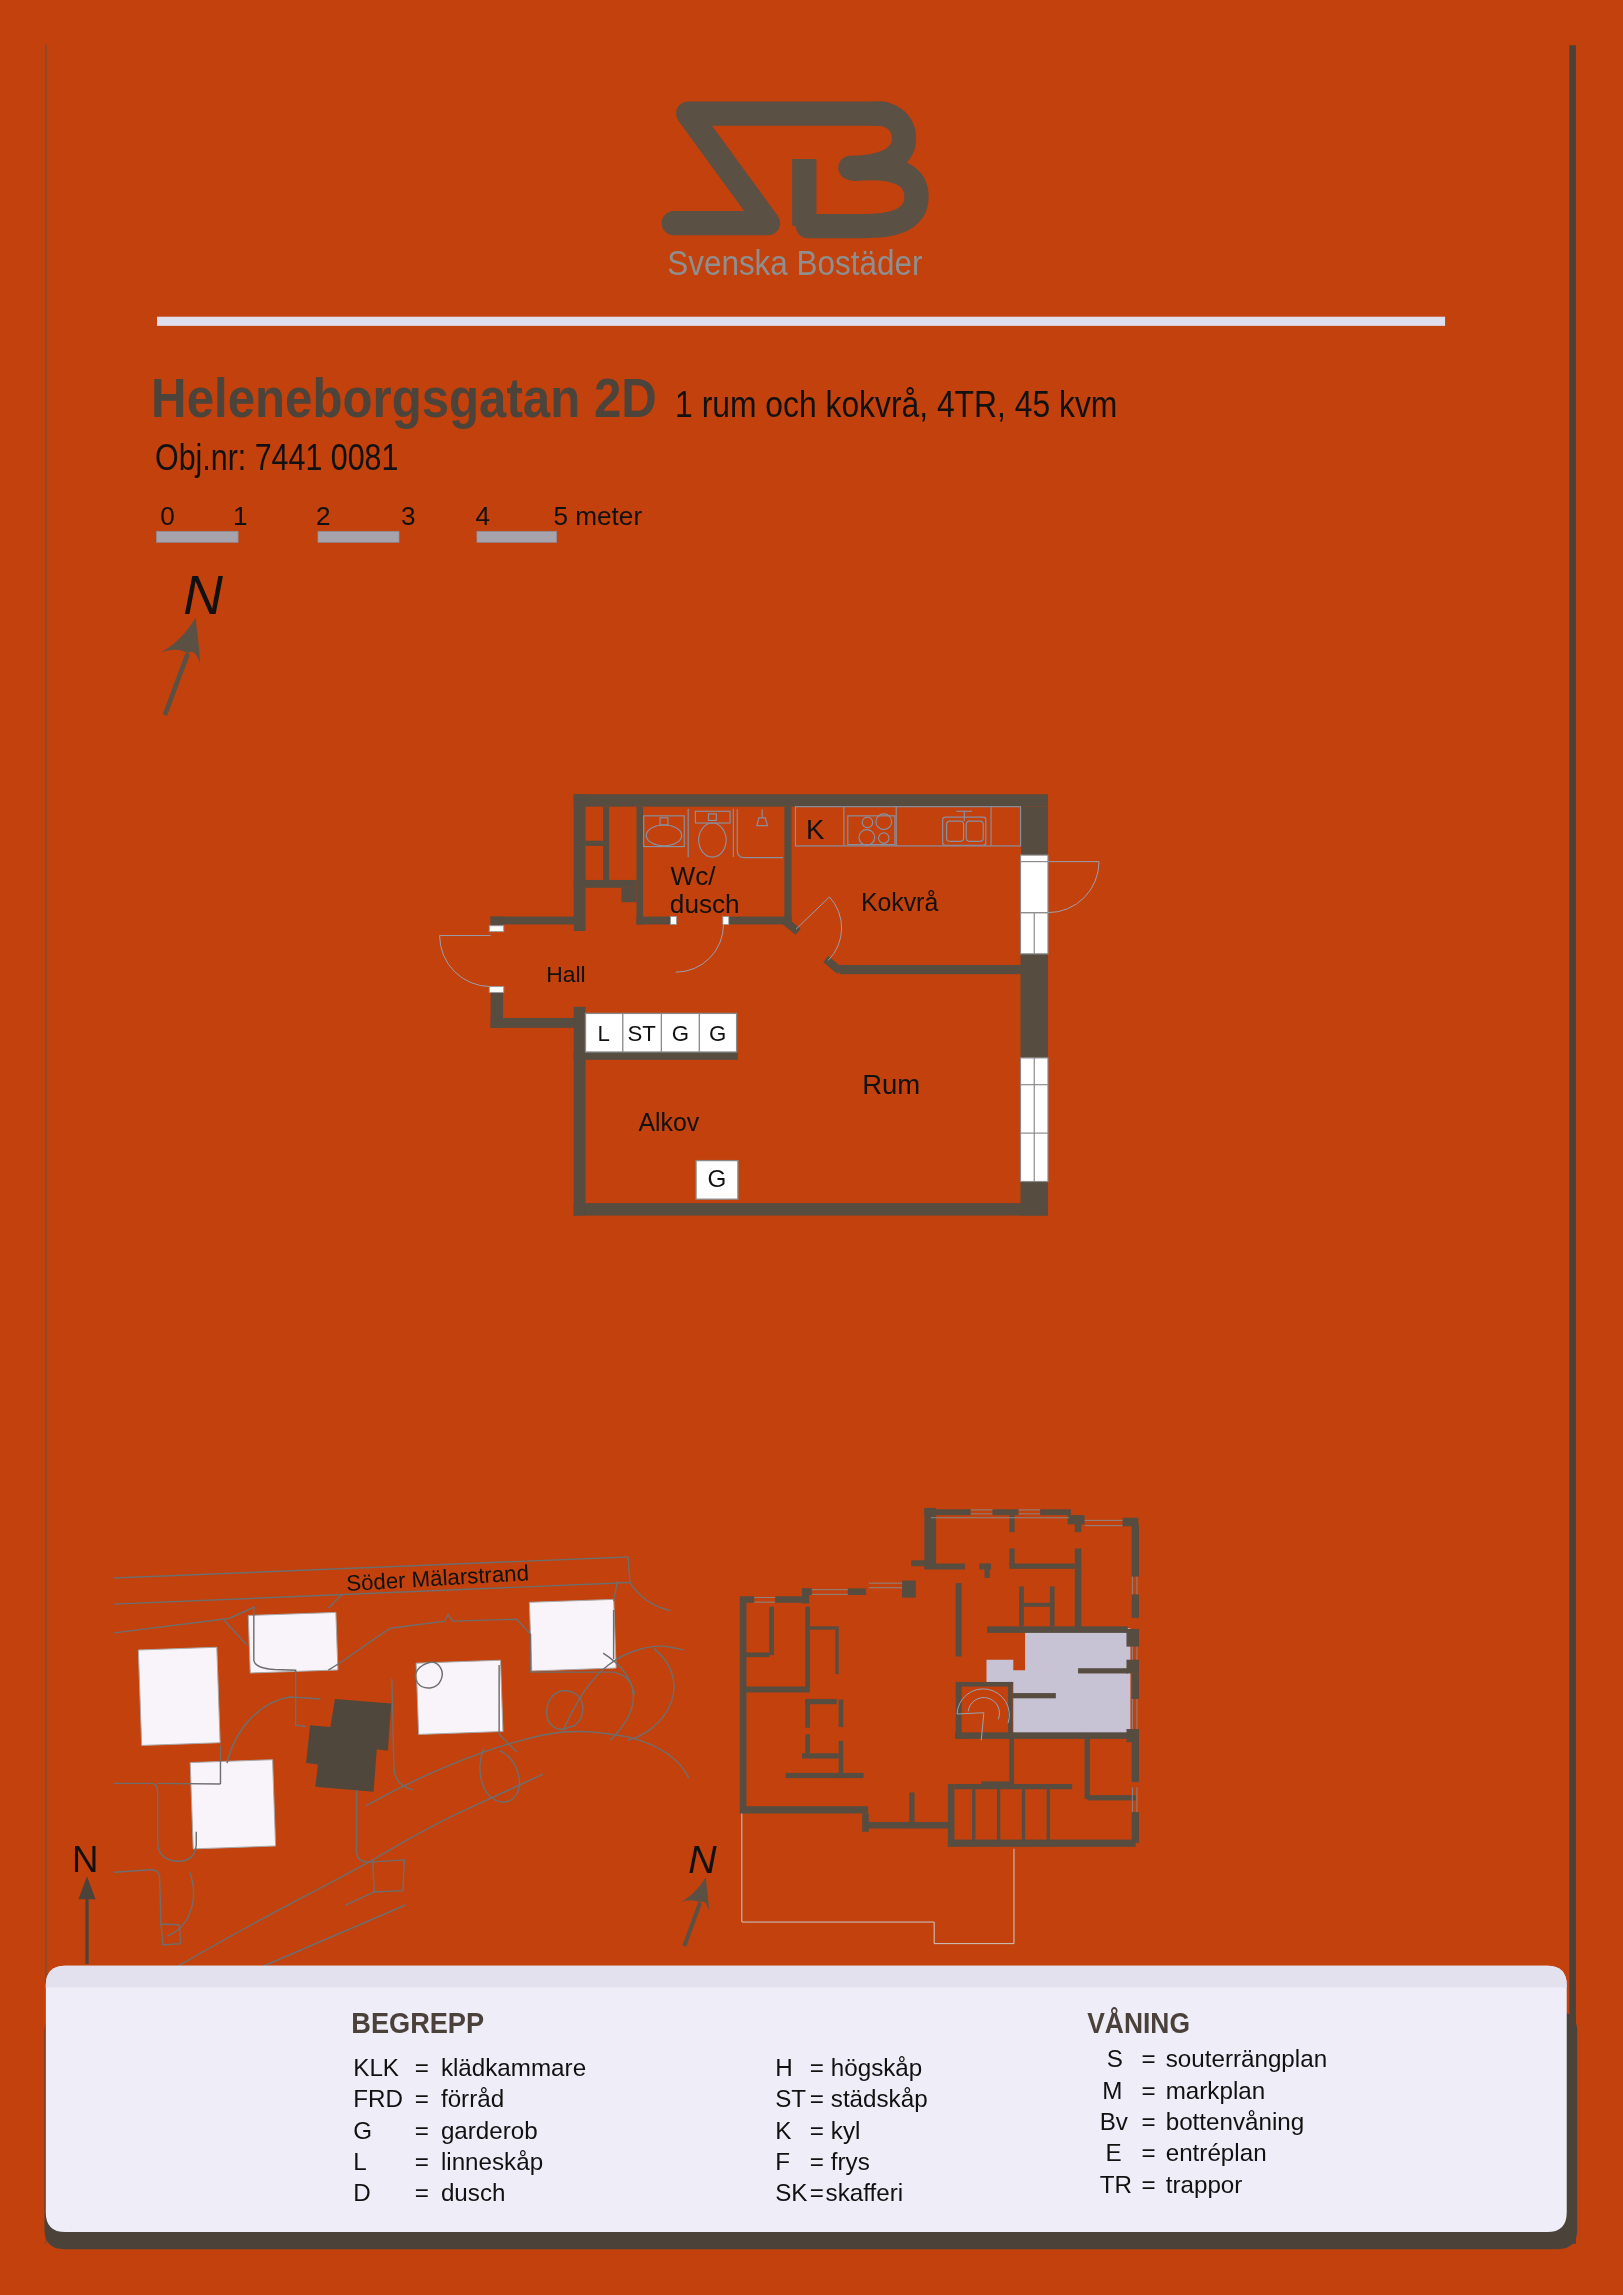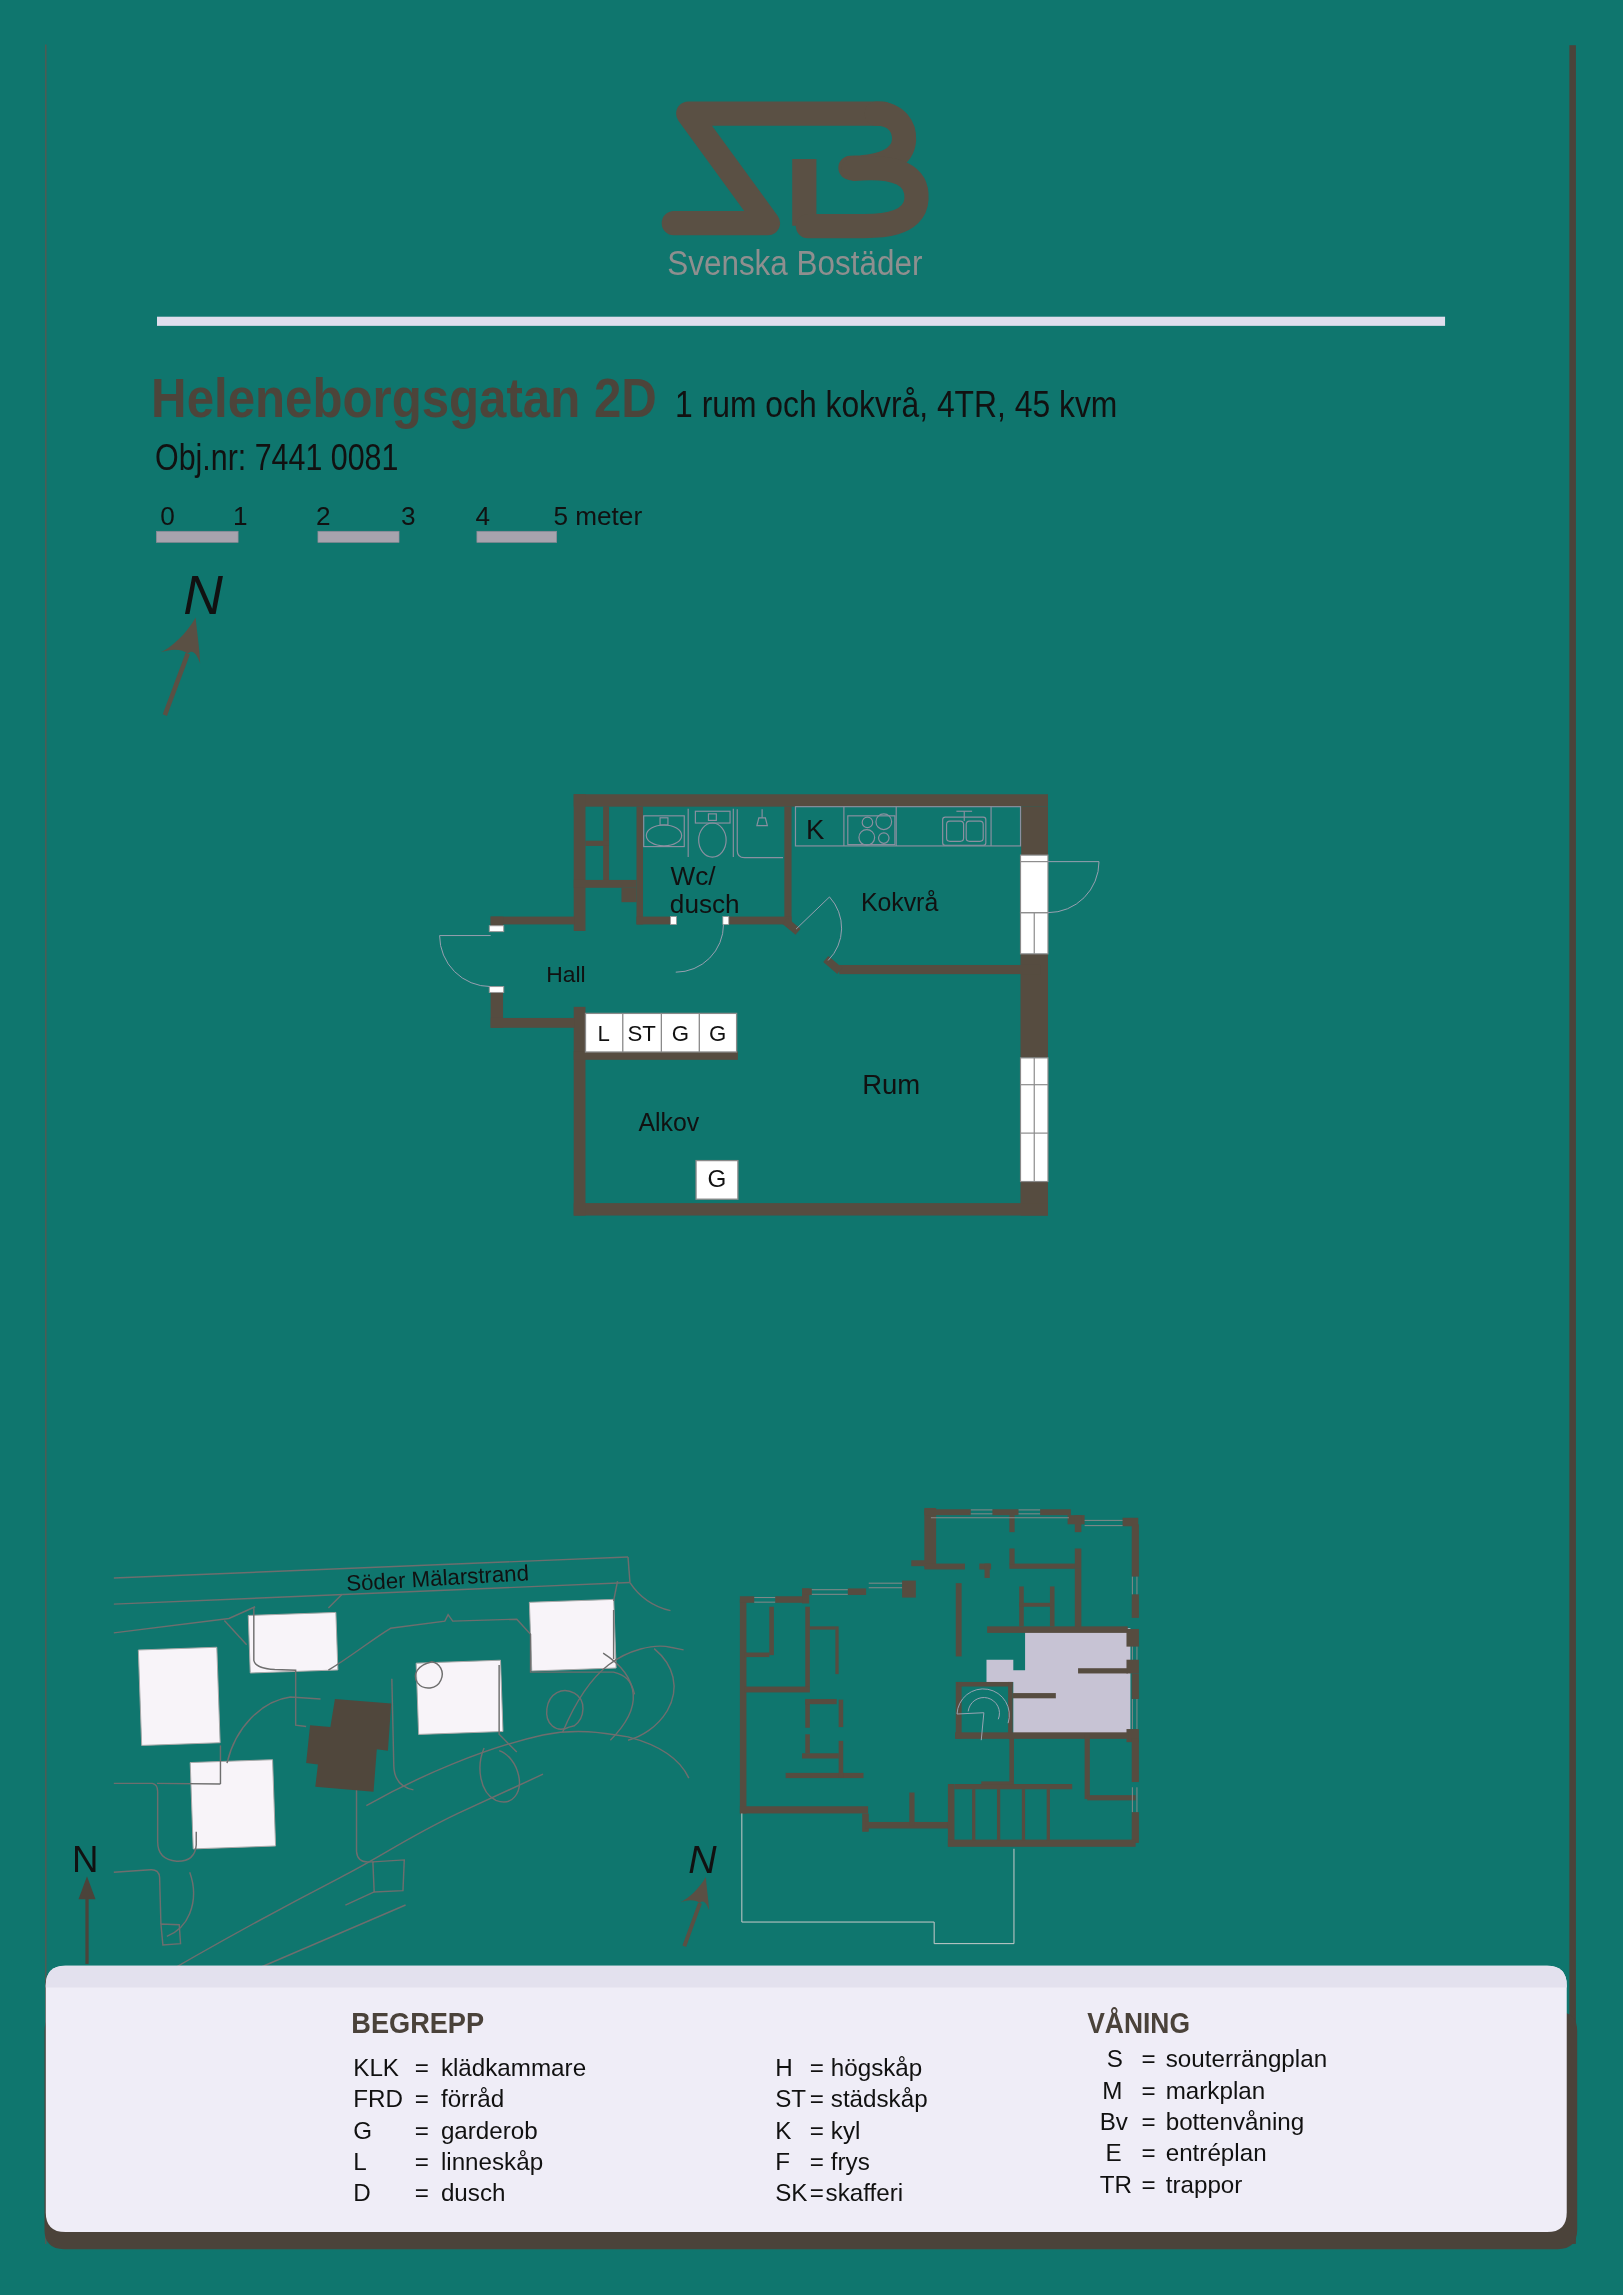--- a/index.html
+++ b/index.html
@@ -1,16 +1,16 @@
 <!DOCTYPE html>
 <html style="font-size:10.5px"><head>
 <meta charset="utf-8">
 <style>
 html,body{margin:0;padding:0;background:#ffffff;}
-#page{position:relative;width:1623px;height:2295px;background:#0f766e;overflow:hidden;}
+#page{position:relative;width:1623px;height:2295px;background:#c2410c;overflow:hidden;}
 </style>
 </head>
 <body>
 <div id="page">
 <svg width="1623" height="2295" viewBox="0 0 2481 3508" font-family="Liberation Sans, sans-serif">
 
 <line x1="70" y1="68" x2="70" y2="3430" stroke="#5a564f" stroke-width="2"></line>
 <rect x="2399" y="69" width="10" height="3361" fill="#4b433a"></rect>
 
 <g id="logo" fill="none" stroke="#5a5044" stroke-width="37">

